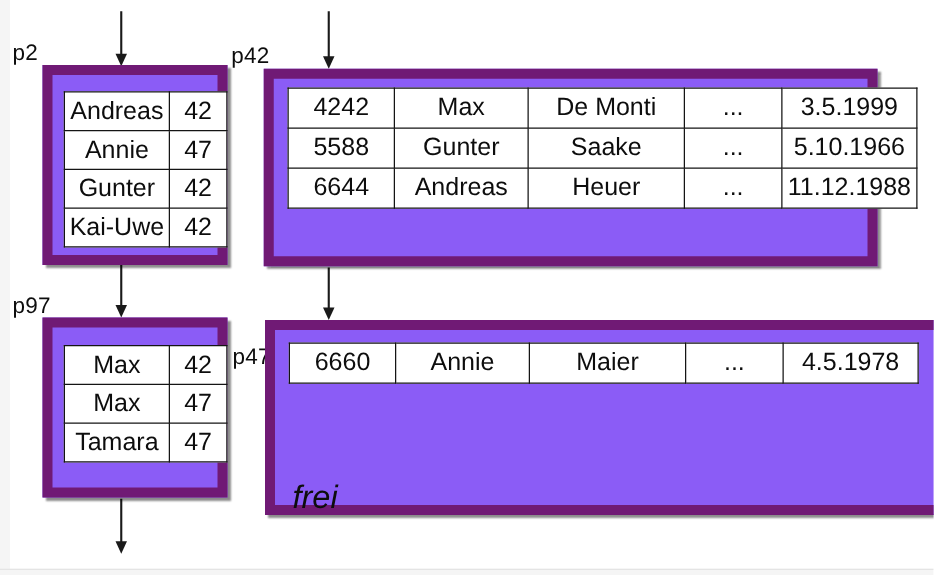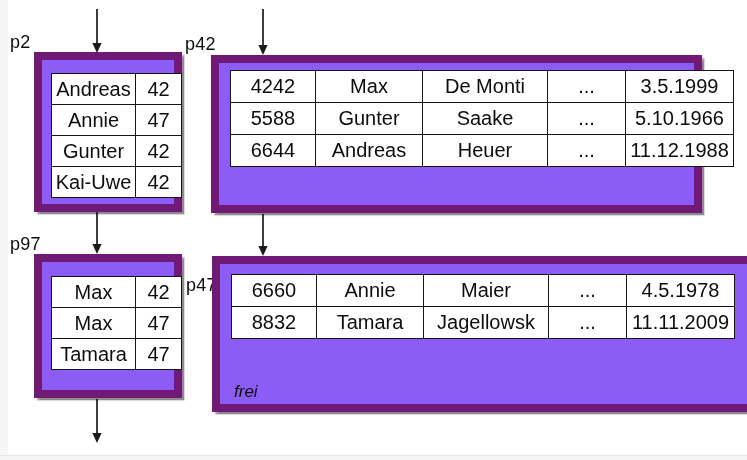--- a/index.html
+++ b/index.html
@@ -26,21 +26,21 @@
     position:absolute; border-collapse:collapse; table-layout:fixed;
     background:#ffffff;
   }
   .cells td {
     border:1.7px solid #141414; text-align:center; vertical-align:middle;
     font-size:20px; color:#0d0d0d; padding:0 2px; white-space:nowrap; overflow:hidden;
   }
   .kv td   { height:30px; }
   .rec td  { height:31px; }
   .free-label {
-    position:absolute; font-size:17px; font-style:italic; color:#0d0d0d;
+    position:absolute; font-size:26px; font-style:italic; color:#0d0d0d;
   }
 </style>
 </head>
 <body>
 
 <div class="canvas">
 
   <div class="edge-left"></div>
   <div class="edge-bottom"></div>
 
@@ -166,25 +166,18 @@
           <col style="width:108px">
         </colgroup>
       <tbody>
           <tr>
         <td>6660</td>
         <td>Annie</td>
         <td>Maier</td>
         <td>...</td>
         <td>4.5.1978</td>
       </tr>
-      <tr>
-        <td>8832</td>
-        <td>Tamara</td>
-        <td>Jagellowsk</td>
-        <td>...</td>
-        <td>11.11.2009</td>
-      </tr>
     </tbody>
       </table>
     <span class="free-label" style="left:14px; top:118px;">frei</span>
   </div>
 
 </div>
 
 </body></html>

